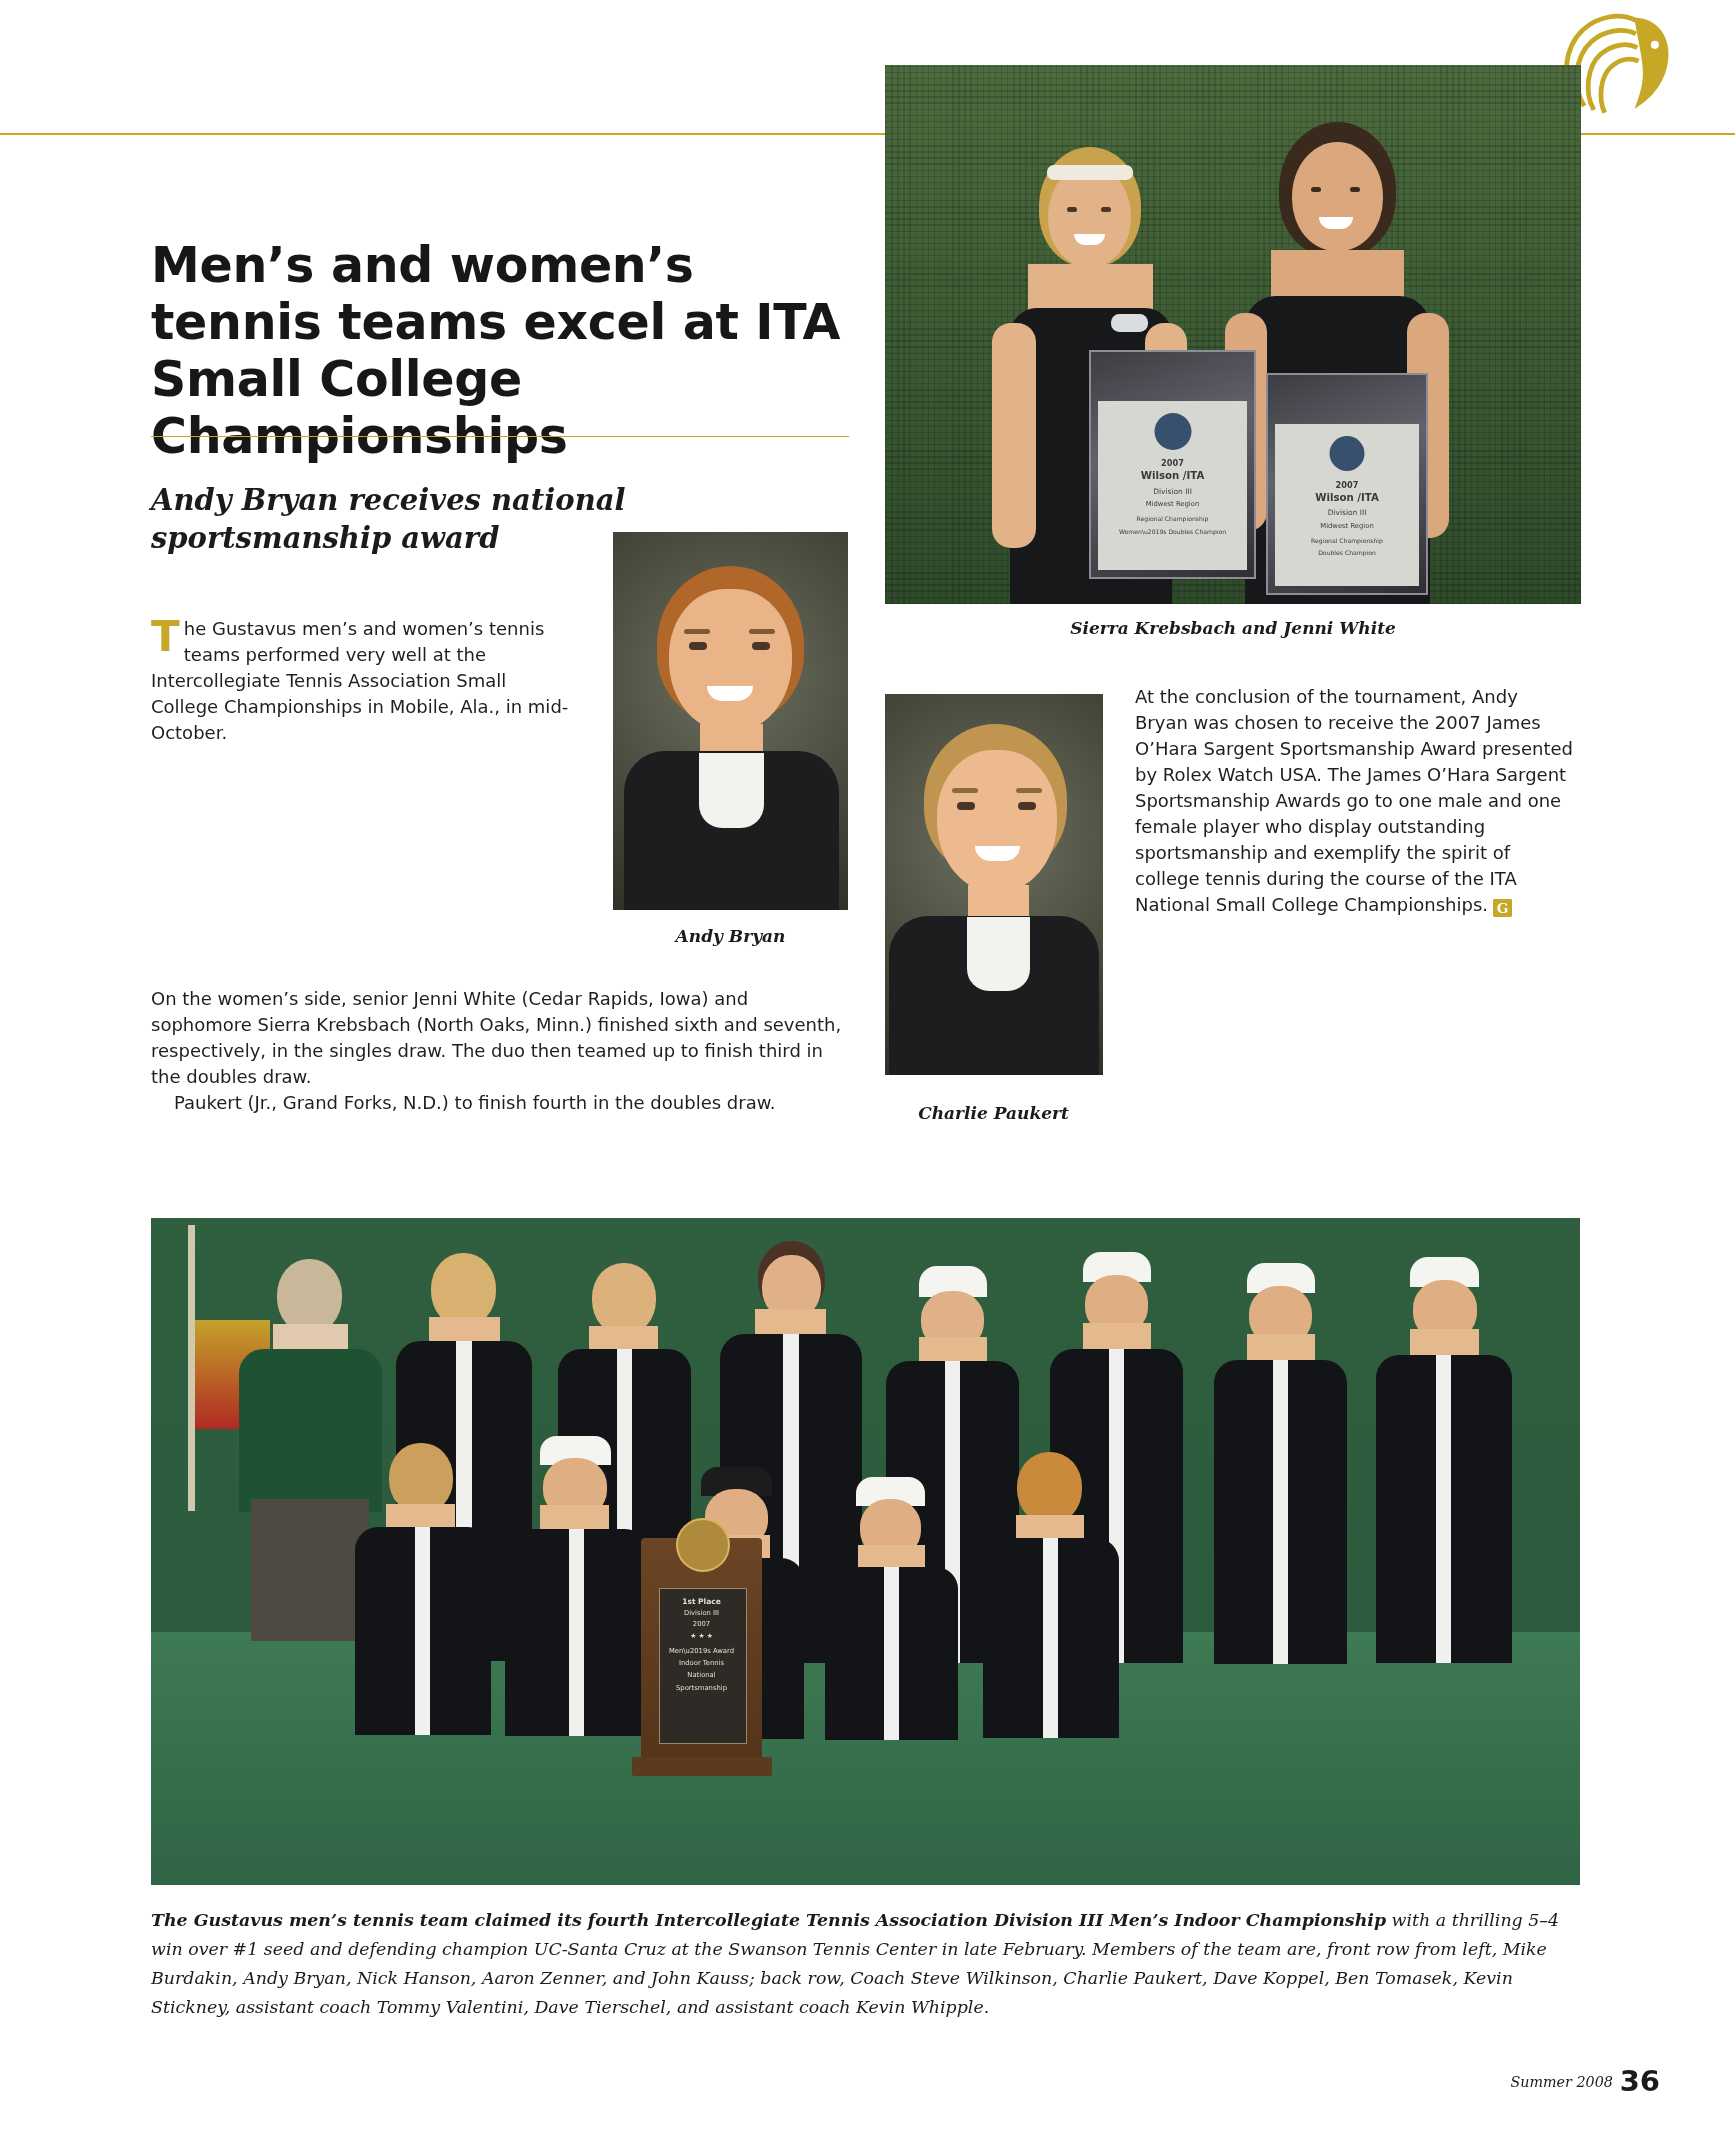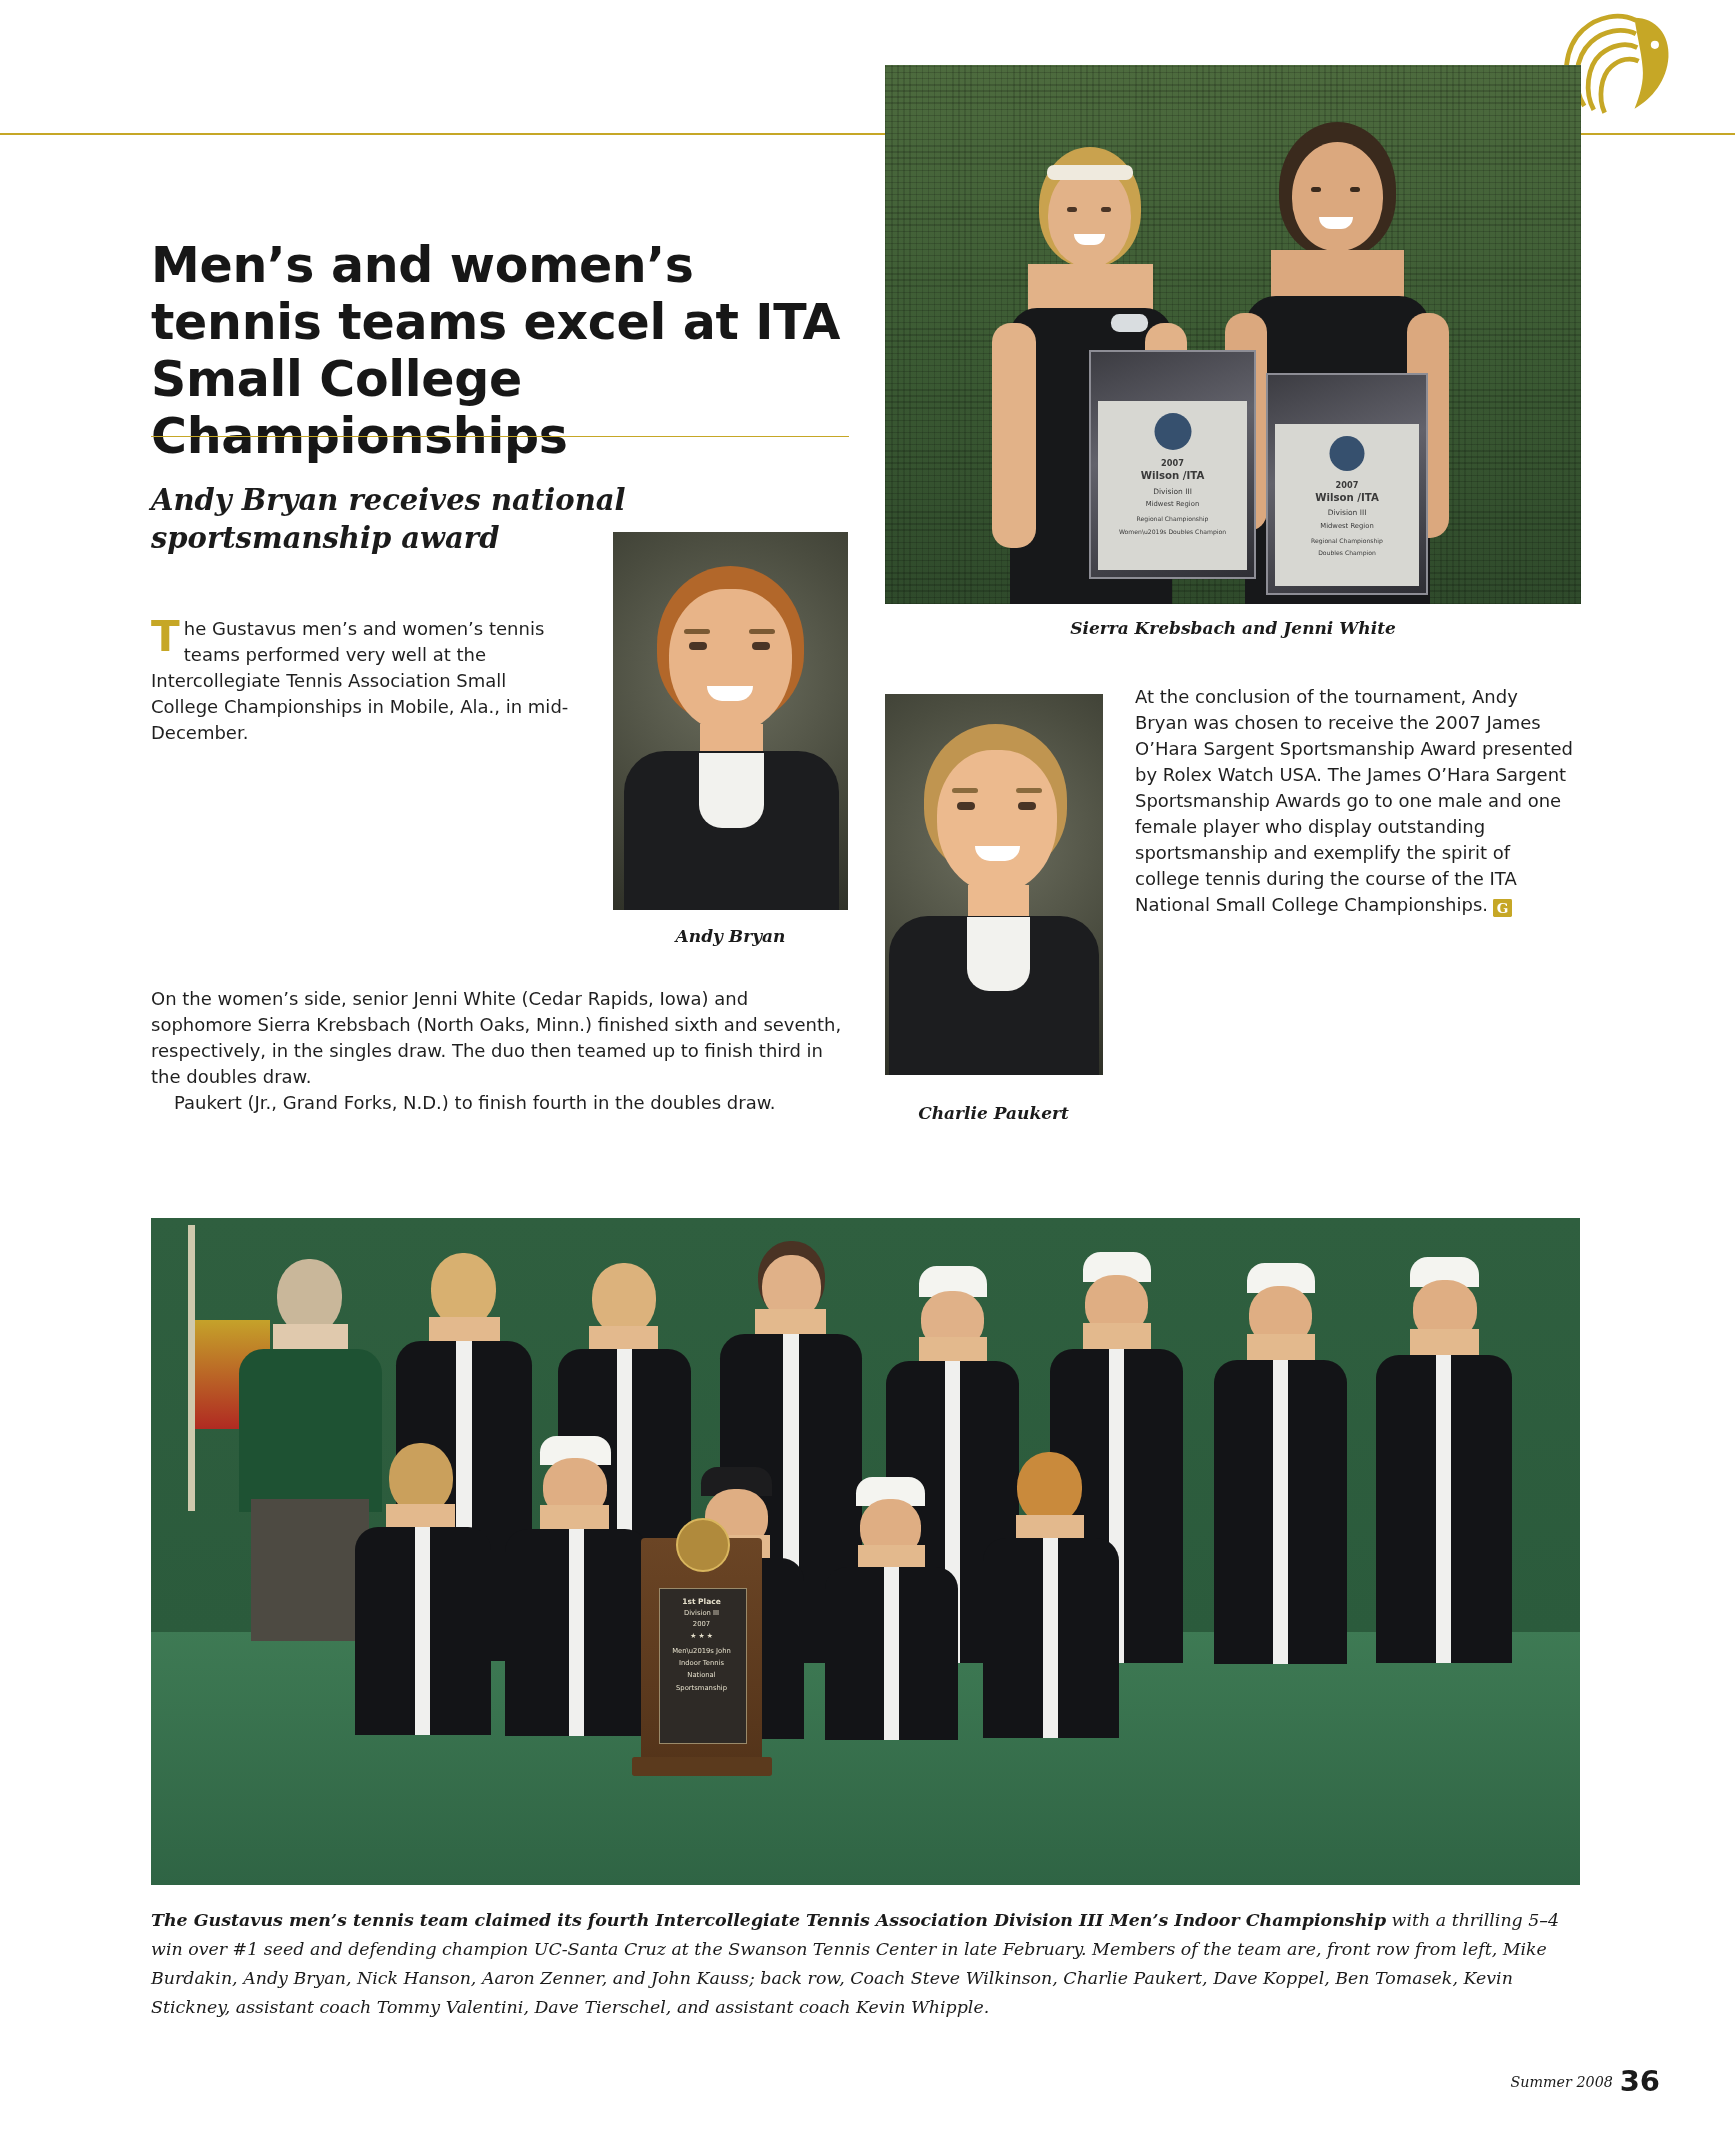--- a/index.html
+++ b/index.html
@@ -295,21 +295,21 @@
       <div class="tiny-label" style="top:84px;font-size:7.5px;">Division III</div>
       <div class="tiny-label" style="top:98px;font-size:6.8px;">Midwest Region</div>
       <div class="tiny-label" style="top:113px;font-size:6.1px;">Regional Championship</div>
       <div class="tiny-label" style="top:125px;font-size:6.1px;">Doubles Champion</div>
     </div>
   </div>
 </div>
 <div class="caption" id="cap-duo">Sierra Krebsbach and Jenni White</div>
 
 <div class="col" id="col-left">
-  <p><span class="dropcap">T</span><span>he Gustavus men’s and women’s tennis teams performed very well at the Intercollegiate Tennis Association Small College Championships in Mobile, Ala., in mid-December.</span></p>
+  <p><span class="dropcap">T</span><span>he Gustavus men’s and women’s tennis teams performed very well at the Intercollegiate Tennis Association Small College Championships in Mobile, Ala., in mid-October.</span></p>
 </div>
 
 <div class="col" id="col-left-wide">
   <p>On the women’s side, senior Jenni White (Cedar Rapids, Iowa) and sophomore Sierra Krebsbach (North Oaks, Minn.) finished sixth and seventh, respectively, in the singles draw. The duo then teamed up to finish third in the doubles draw.</p>
   <p>Paukert (Jr., Grand Forks, N.D.) to finish fourth in the doubles draw.</p>
 </div>
 
 <div class="photo" id="photo-bryan">
   <div class="studio-bg"></div>
   <div style="position:absolute;left:44px;top:34px;width:147px;height:157px;border-radius:50% 50% 44% 44%;background:#b2672a;"></div>
@@ -440,21 +440,21 @@
   </div>
 
   <div style="position:absolute;left:490px;top:320px;width:121px;height:252px;">
     <div style="position:absolute;left:0;top:0;width:121px;height:225px;background:linear-gradient(180deg,#6b4525,#54341a);border-radius:4.1px;"></div>
     <div style="position:absolute;left:35px;top:-20.4px;width:50px;height:50px;border-radius:50%;background:#b08a3c;border:2.7px solid #d9b65e;"></div>
     <div style="position:absolute;left:17.7px;top:50px;width:86px;height:154px;background:#2e2a26;border:1.4px solid #9a8a6a;"></div>
     <div class="tiny-label" style="top:59px;font-size:7.5px;color:#e6e0cc;font-weight:bold;">1st Place</div>
     <div class="tiny-label" style="top:71px;font-size:6.8px;color:#e6e0cc;">Division III</div>
     <div class="tiny-label" style="top:82px;font-size:6.8px;color:#e6e0cc;">2007</div>
     <div class="tiny-label" style="top:94px;font-size:6.8px;color:#e6e0cc;">★ ★ ★</div>
-    <div class="tiny-label" style="top:109px;font-size:6.8px;color:#e6e0cc;">Men\u2019s John</div>
+    <div class="tiny-label" style="top:109px;font-size:6.8px;color:#e6e0cc;">Men\u2019s Award</div>
     <div class="tiny-label" style="top:121px;font-size:6.8px;color:#e6e0cc;">Indoor Tennis</div>
     <div class="tiny-label" style="top:133px;font-size:6.8px;color:#e6e0cc;">National</div>
     <div class="tiny-label" style="top:146px;font-size:6.8px;color:#e6e0cc;">Sportsmanship</div>
     <div style="position:absolute;left:-9.5px;top:219px;width:140px;height:19px;background:#5b3a1d;border-radius:2.7px;"></div>
   </div>
 </div>
 
 <div class="team-caption">
   <b>The Gustavus men’s tennis team claimed its fourth Intercollegiate Tennis Association Division III Men’s Indoor Championship</b><span> with a thrilling 5–4 win over #1 seed and defending champion UC-Santa Cruz at the Swanson Tennis Center in late February. Members of the team are, front row from left, Mike Burdakin, Andy Bryan, Nick Hanson, Aaron Zenner, and John Kauss; back row, Coach Steve Wilkinson, Charlie Paukert, Dave Koppel, Ben Tomasek, Kevin Stickney, assistant coach Tommy Valentini, Dave Tierschel, and assistant coach Kevin Whipple.</span>
 </div>

